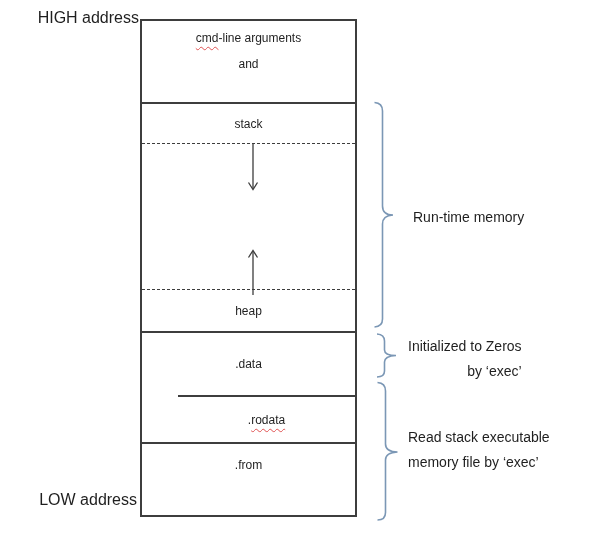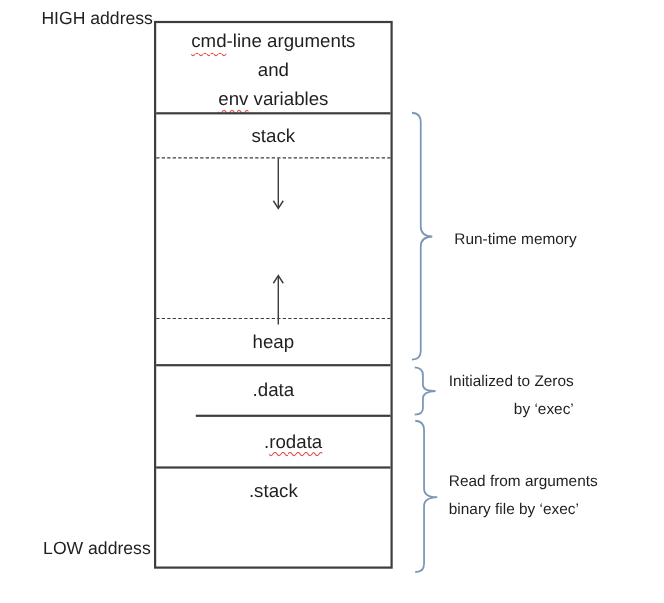--- a/index.html
+++ b/index.html
@@ -28,34 +28,34 @@
   .membox{
     position:absolute;
     left:140px;top:19px;
     width:217px;height:498px;
     border:2px solid var(--line);
     box-sizing:border-box;
   }
   .sec{
     position:relative;
     display:flex;align-items:center;justify-content:center;
-    font-size:17px;
+    font-size:12px;
     box-sizing:border-box;
   }
   .sec .line{text-align:center;}
   .sec-args{
     height:81px;
     flex-direction:column;justify-content:flex-start;
     padding-top:4px;line-height:26px;
   }
   .sec-stack{height:41px;border-top:2px solid var(--line);}
   .sec-gap{height:146px;border-top:1px dashed var(--line);}
   .sec-heap{height:42px;border-top:1px dashed var(--line);}
   .sec-bss{height:47px;border-top:2px solid var(--line);}
-  .sec-data{height:46px;border-top:2px solid var(--line);}
+  .sec-data{height:64px;border-top:2px solid var(--line);}
   .sec-rodata{height:47px;border-top:2px solid var(--line);margin-left:36px;}
   .sec-text{height:44px;border-top:2px solid var(--line);}
   .sq{
     text-decoration:underline;
     text-decoration-style:wavy;
     text-decoration-color:var(--squiggle);
     text-decoration-thickness:1px;
     text-underline-offset:4px;
   }
   .overlay{
@@ -77,37 +77,36 @@
 
 <div class="canvas">
 
   <div class="addr addr-high">HIGH address</div>
   <div class="addr addr-low">LOW address</div>
 
   <div class="membox">
     <div class="sec sec-args">
         <div class="line"><span class="sq">cmd</span><span>-line arguments</span></div>
         <div class="line"><span>and</span></div>
-        <div class="line"><span class="sq">env</span><span> variables</span></div>
       </div>
     <div class="sec sec-stack">
         <div class="line"><span>stack</span></div>
       </div>
     <div class="sec sec-gap"></div>
     <div class="sec sec-heap">
         <div class="line"><span>heap</span></div>
       </div>
     <div class="sec sec-data">
         <div class="line"><span>.data</span></div>
       </div>
     <div class="sec sec-rodata">
         <div class="line"><span>.</span><span class="sq">rodata</span></div>
       </div>
     <div class="sec sec-text">
-        <div class="line"><span>.stack</span></div>
+        <div class="line"><span>.from</span></div>
       </div>
   </div>
 
   <svg class="overlay" viewBox="0 0 604 548" xmlns="http://www.w3.org/2000/svg">
 
     <g fill="none" stroke="#3d3d3d" stroke-width="1.3">
       <path d="M253 144 V189"></path>
       <path d="M248.5 182.5 L253 189.5 L257.5 182.5"></path>
     </g>
 
@@ -124,17 +123,17 @@
   </svg>
 
   <div class="ann ann-runtime">
       <div>Run-time memory</div>
     </div>
   <div class="ann ann-bss">
       <div>Initialized to Zeros</div>
       <div>by ‘exec’</div>
     </div>
   <div class="ann ann-binary">
-      <div>Read from arguments</div>
-      <div>binary file by ‘exec’</div>
+      <div>Read stack executable</div>
+      <div>memory file by ‘exec’</div>
     </div>
 
 </div>
 
 </body></html>

